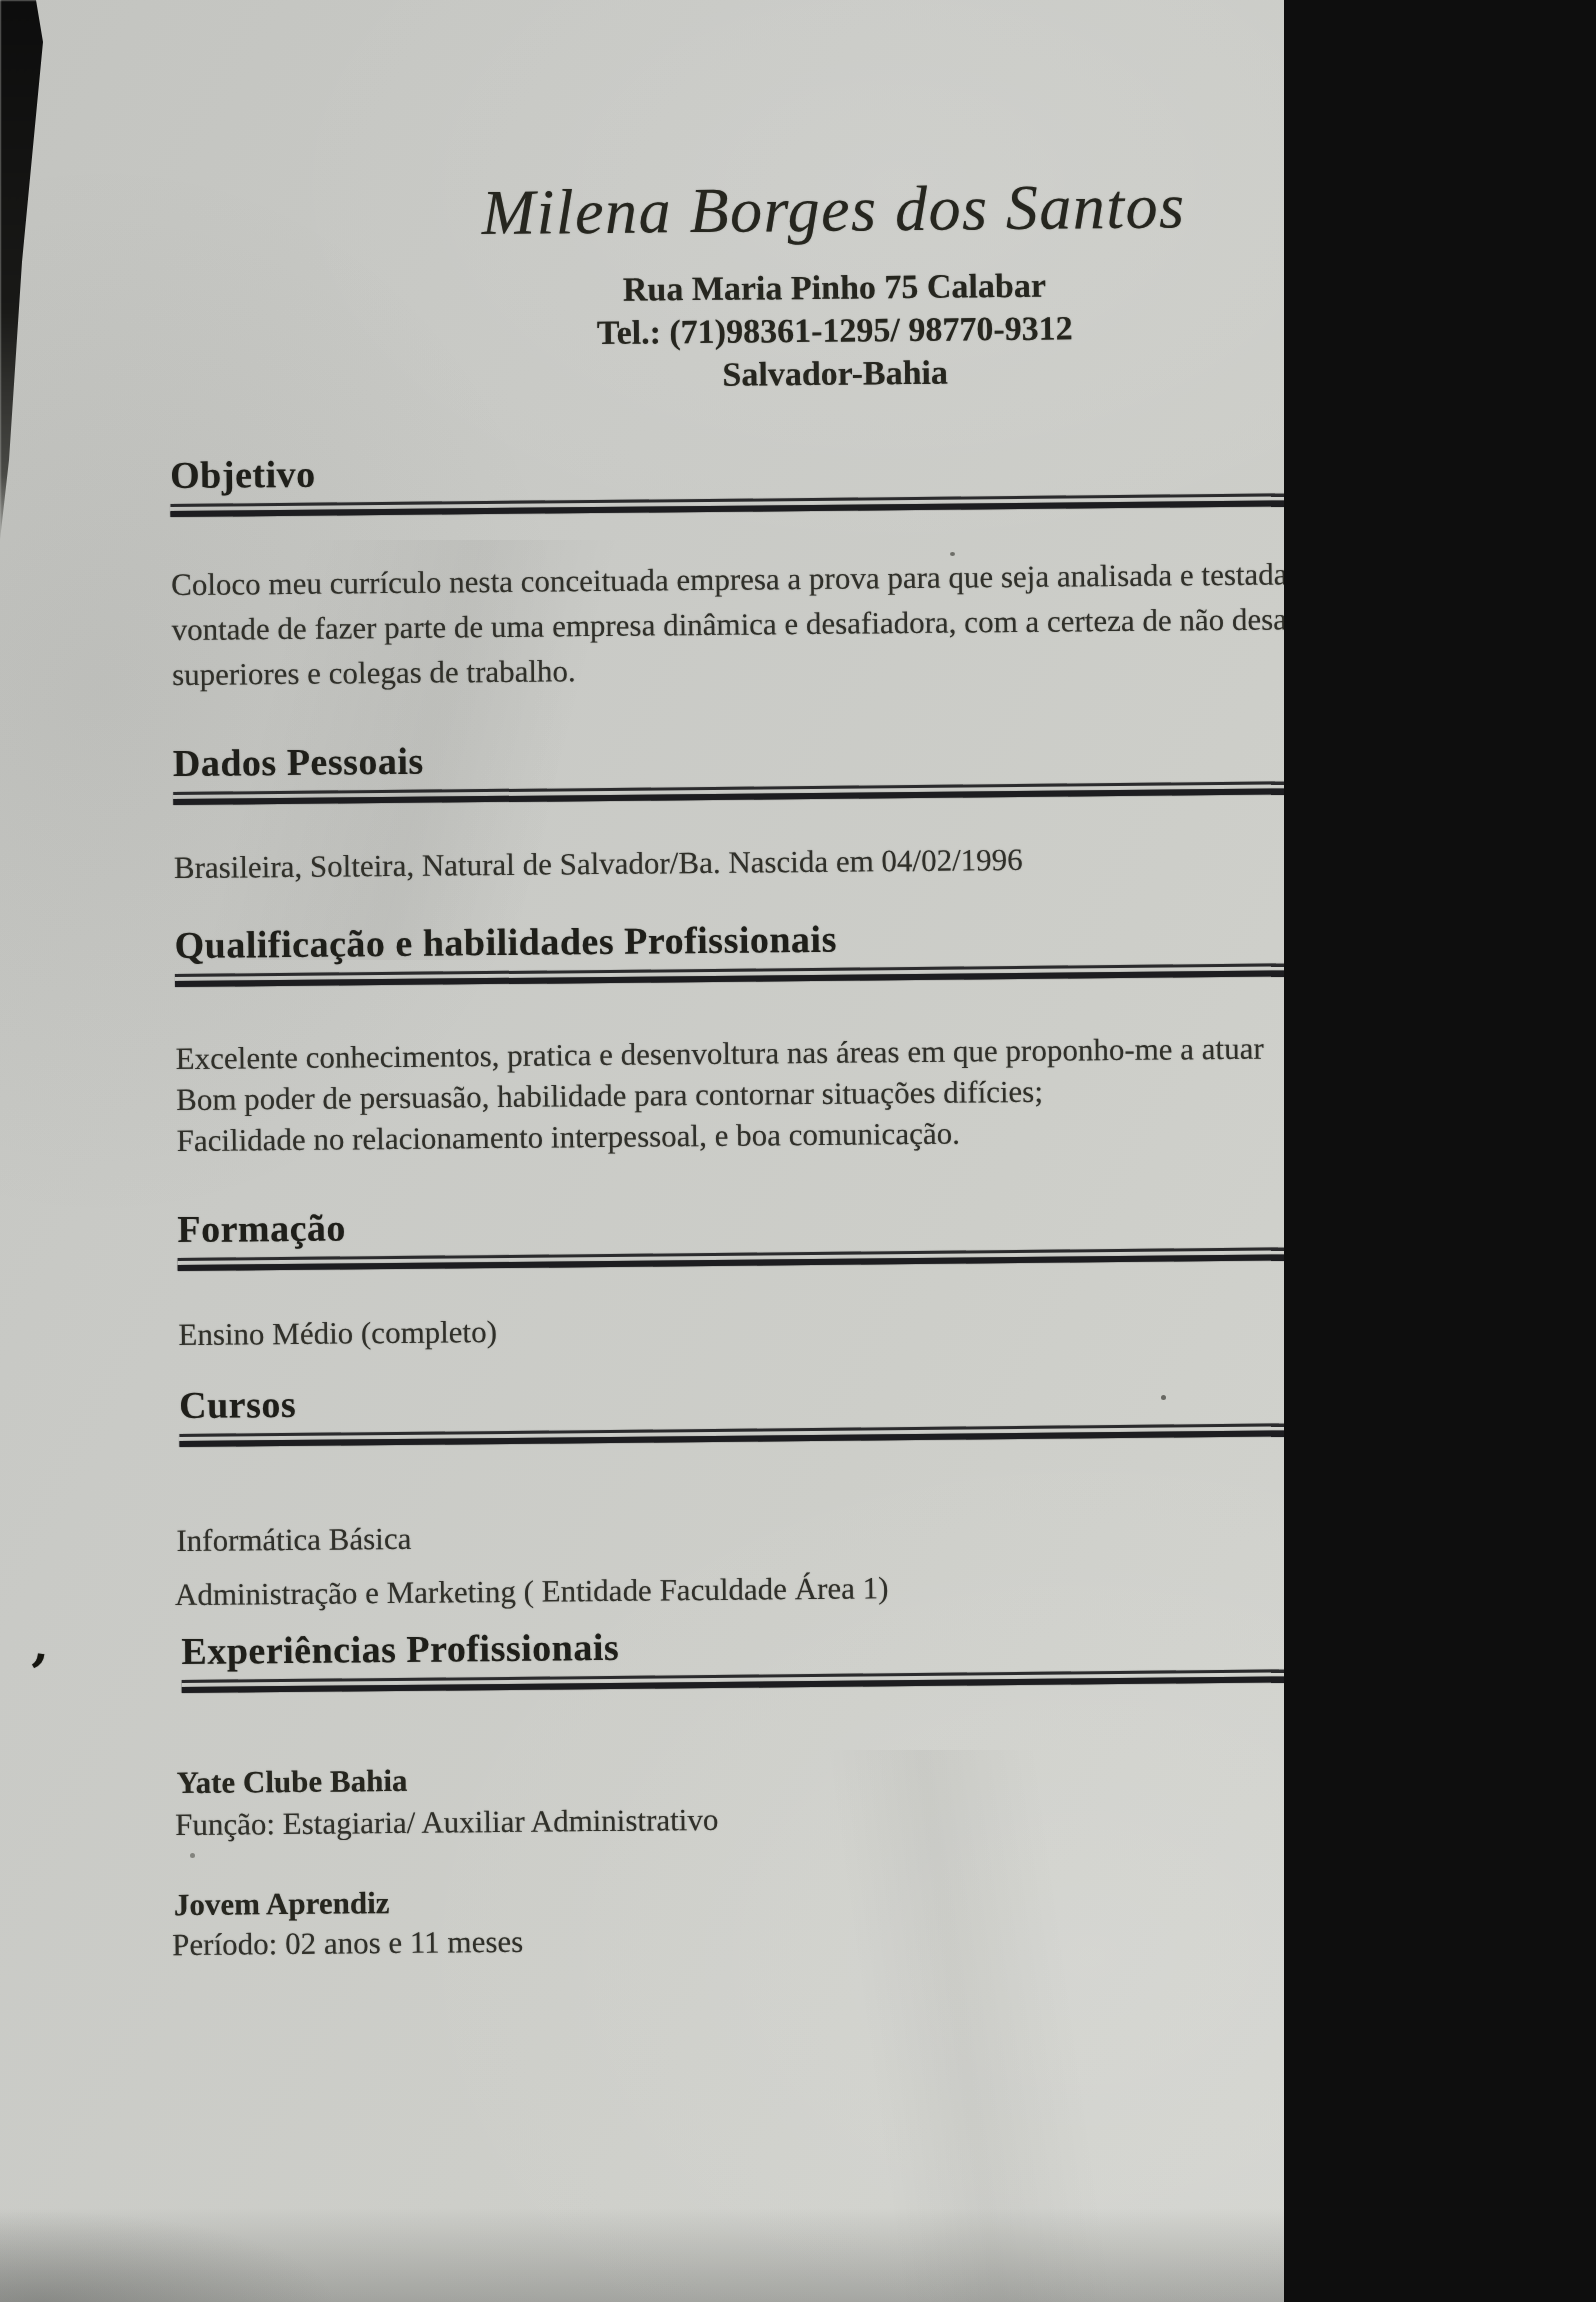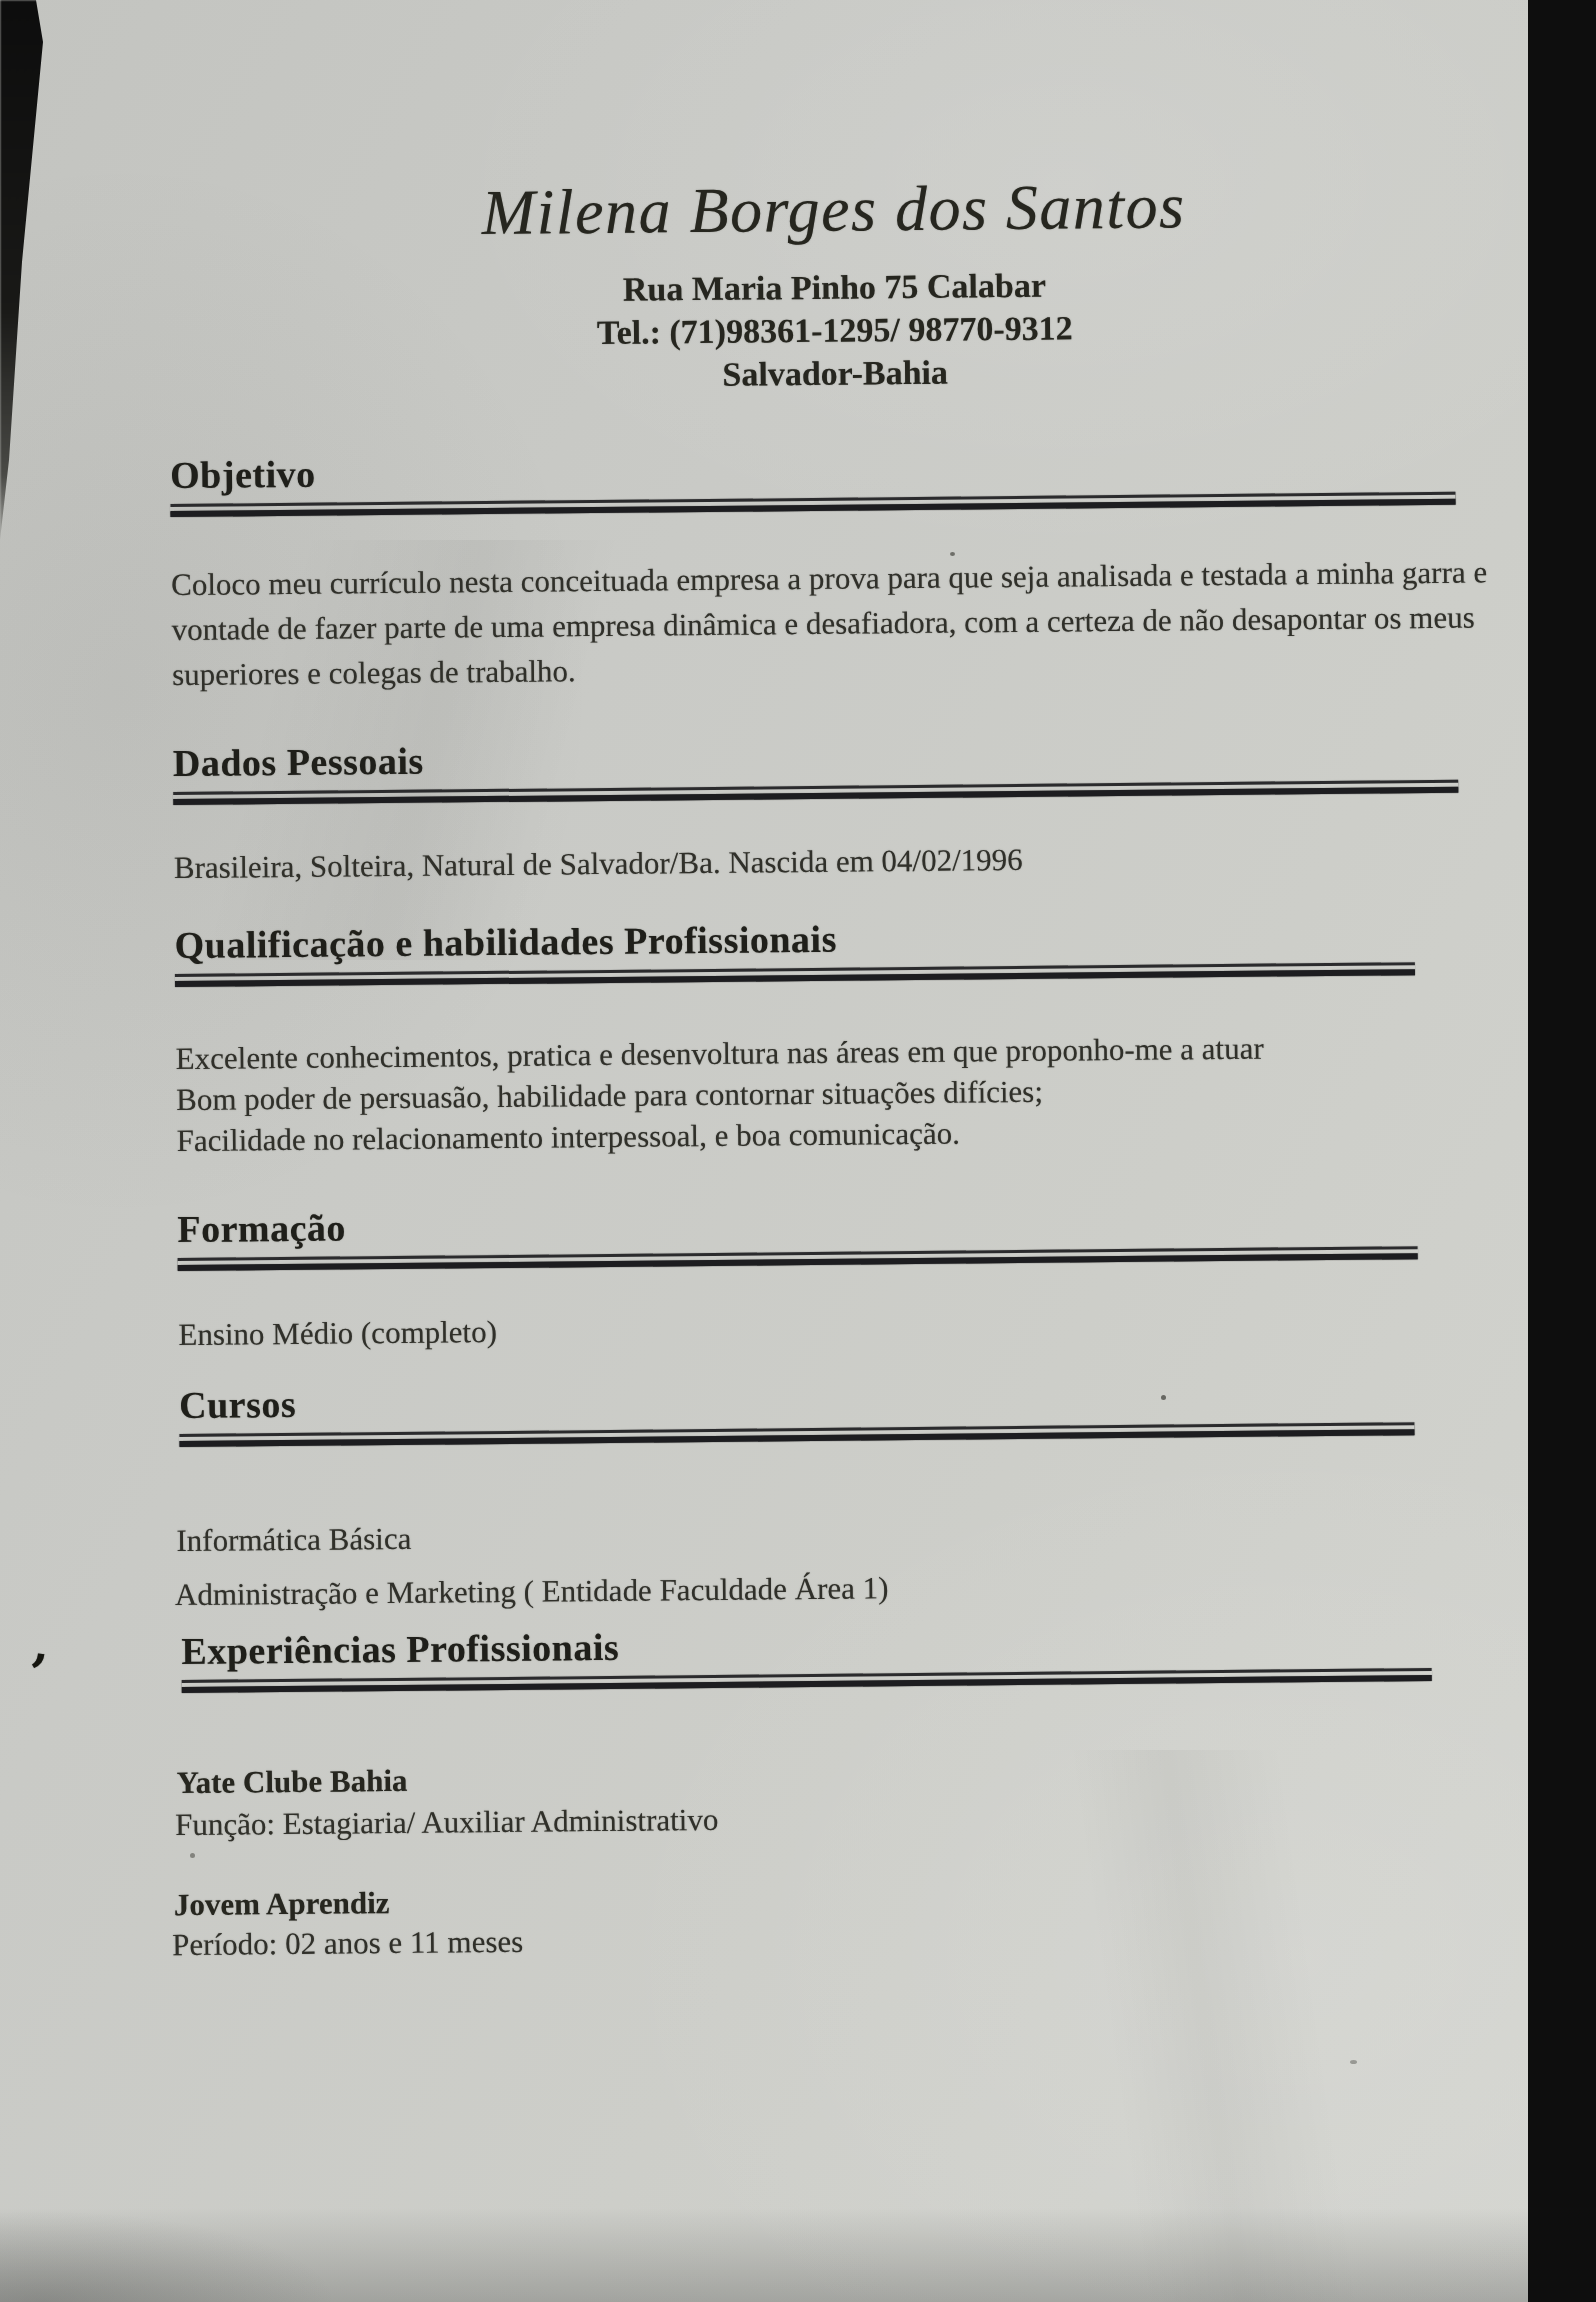--- a/index.html
+++ b/index.html
@@ -1,19 +1,19 @@
 <!DOCTYPE html>
 <html><head>
 <meta charset="utf-8">
 <style>
   html,body{margin:0;padding:0;background:#0e0e0e;}
   body{width:1596px;height:2302px;overflow:hidden;}
 
   .photo{
-    position:relative;width:1528px;height:2302px;overflow:hidden;
+    position:relative;width:1284px;height:2302px;overflow:hidden;
     background:
       radial-gradient(1000px 600px at 70% 8%, rgba(255,255,255,.09), transparent 65%),
       radial-gradient(800px 900px at 8% 30%, rgba(40,40,40,.06), transparent 60%),
       radial-gradient(1200px 900px at 85% 85%, rgba(255,255,255,.10), transparent 60%),
       linear-gradient(118deg,#c3c4c0 0%, #c9cac6 35%, #cdcec9 65%, #d3d4cf 100%);
     font-family:"Liberation Serif","DejaVu Serif",serif;
   }
 
   
   .corner-wedge{

